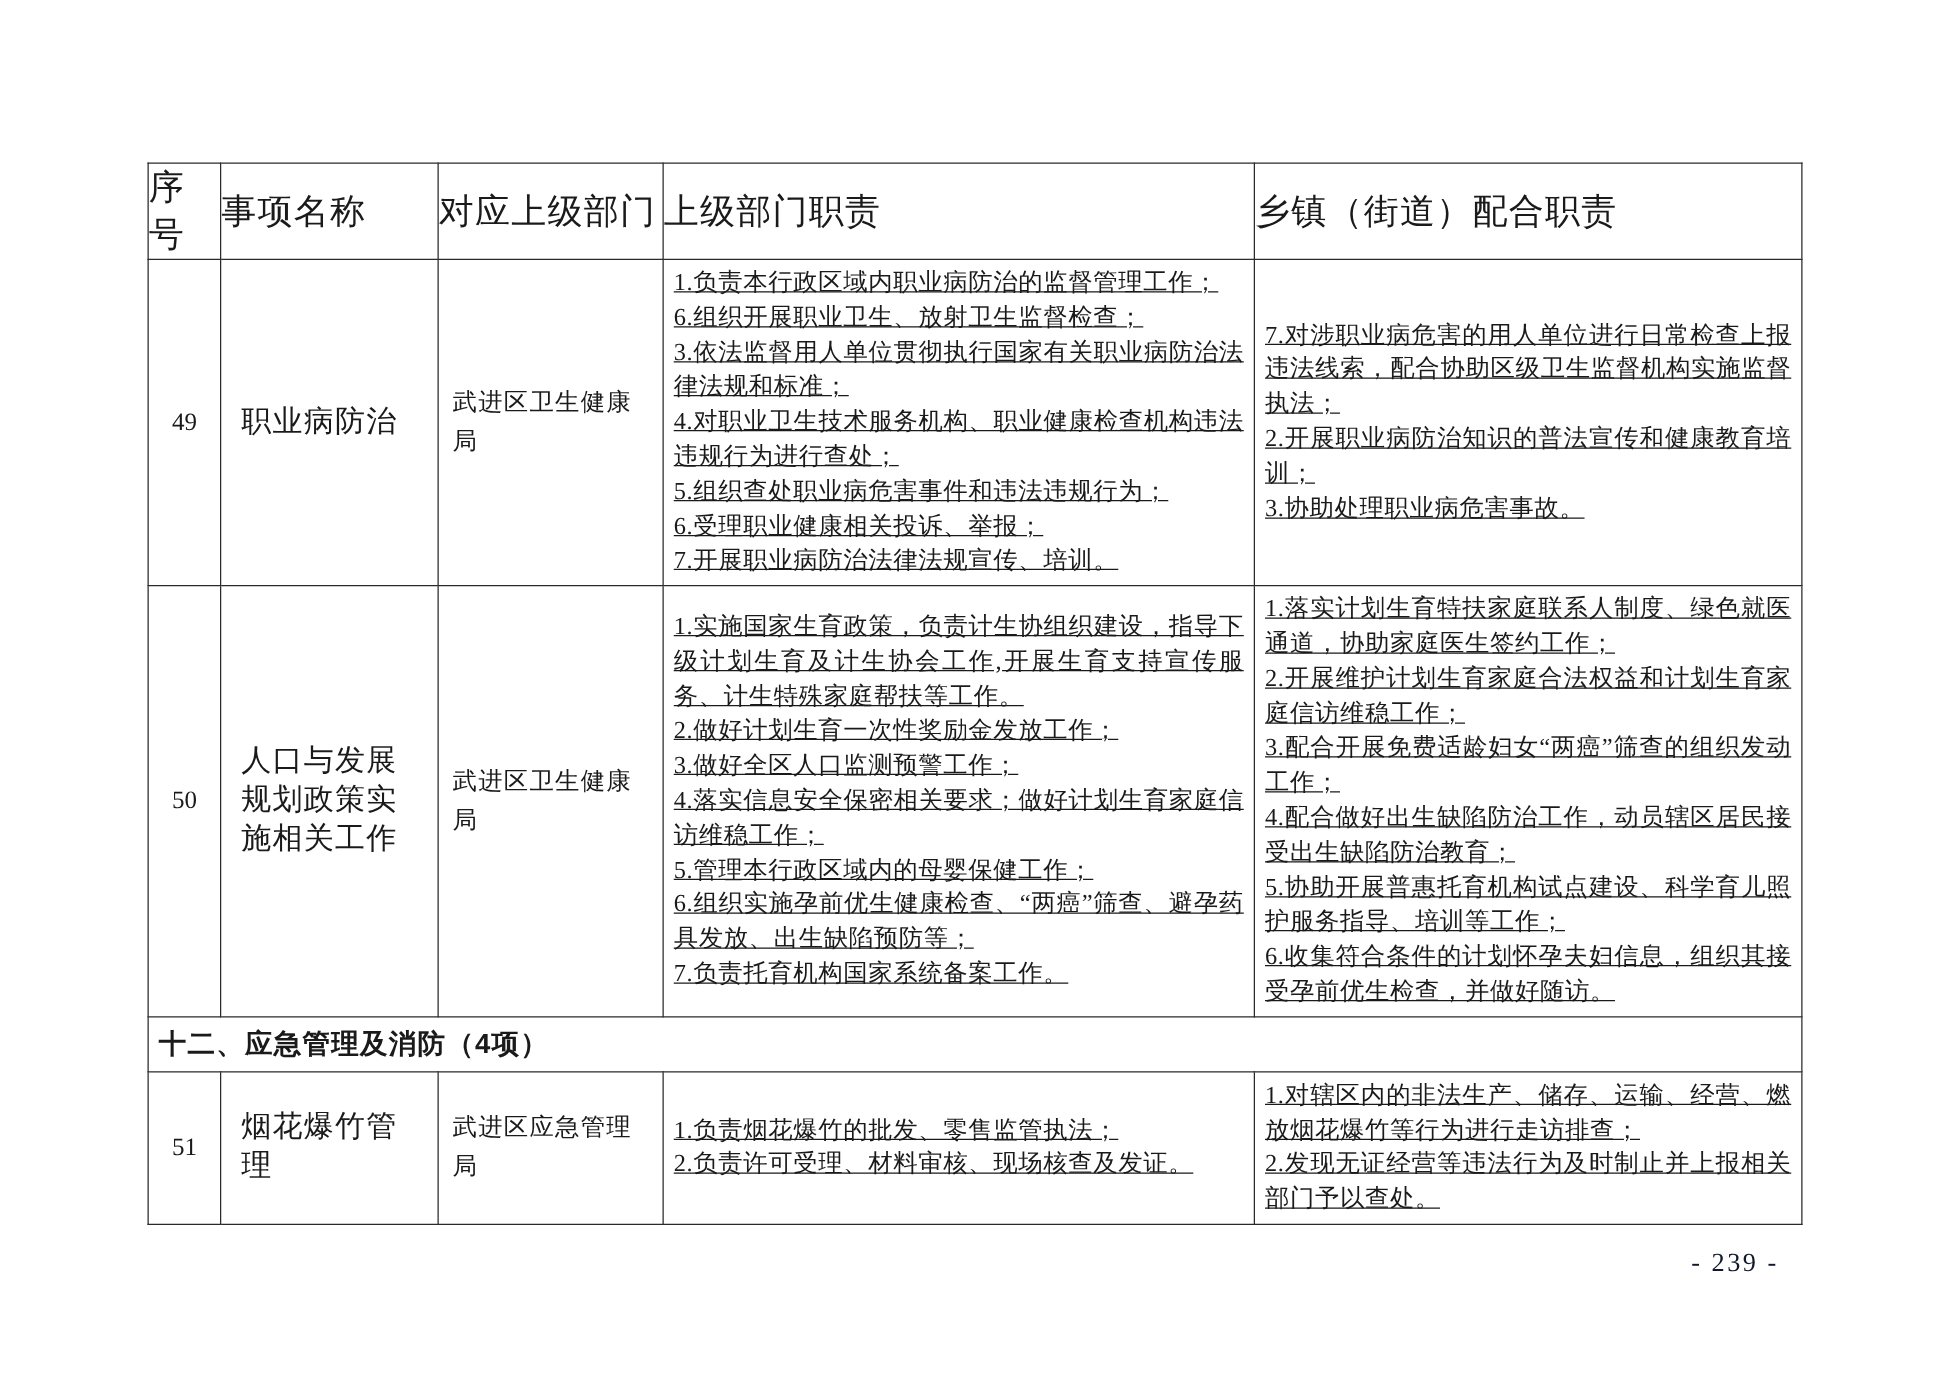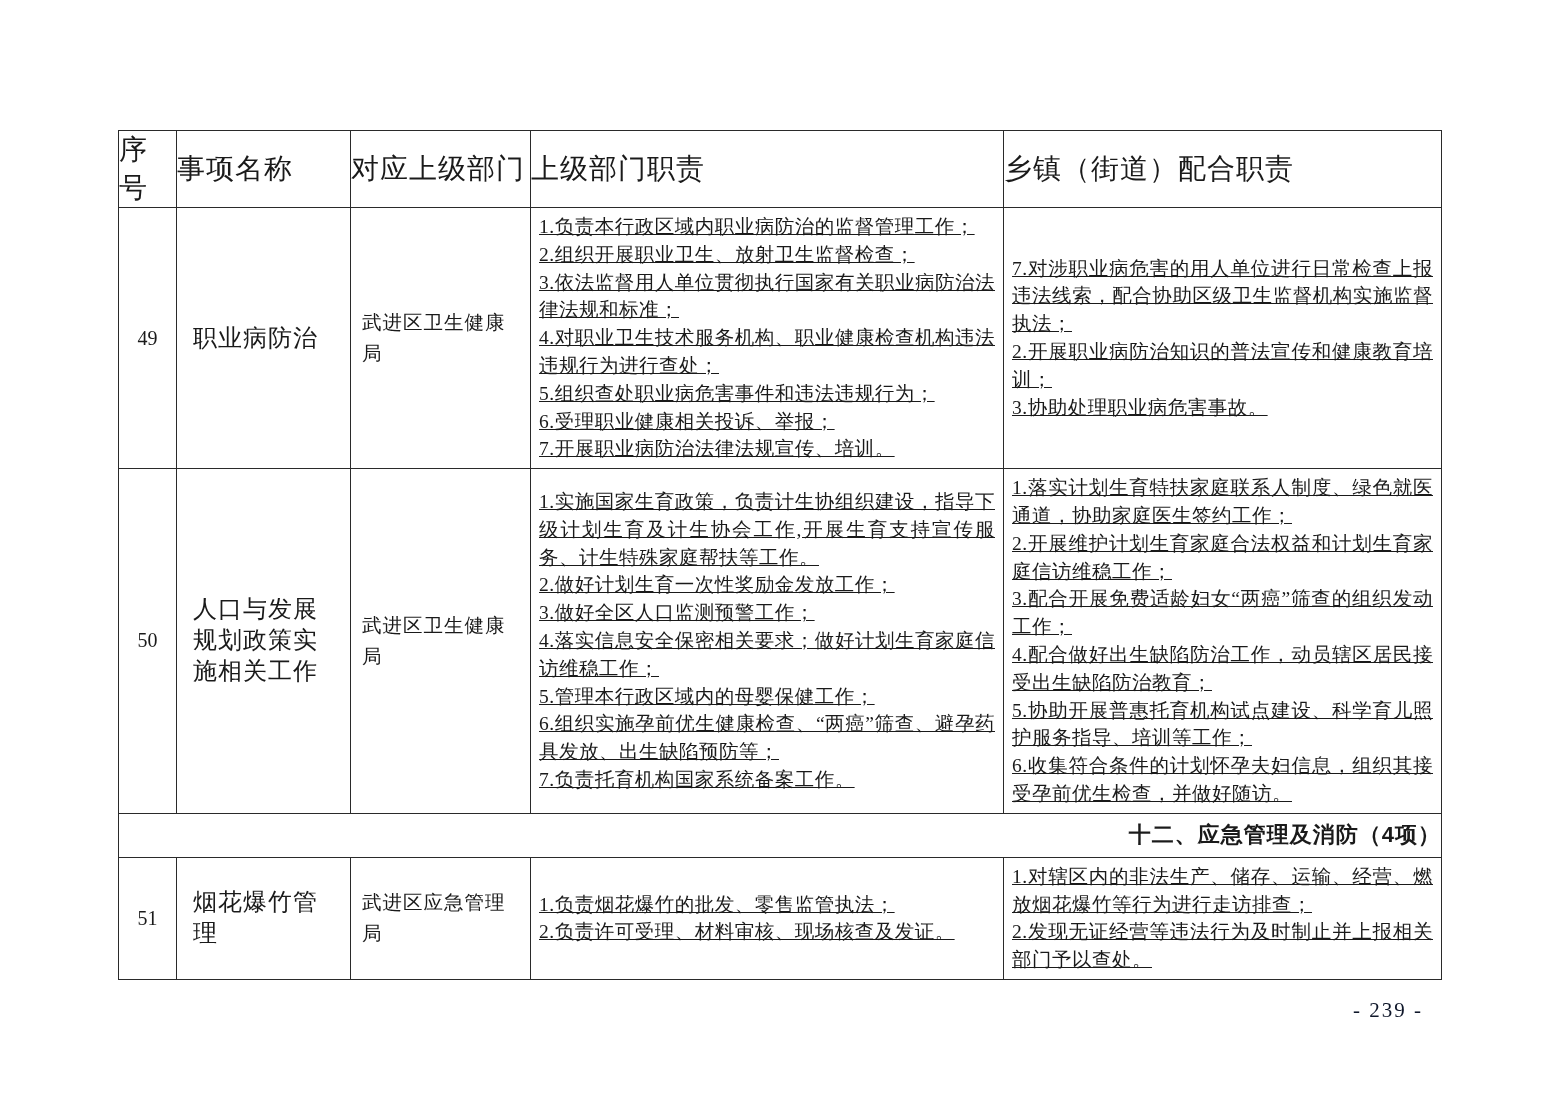--- a/index.html
+++ b/index.html
@@ -60,21 +60,21 @@
     letter-spacing: 0.5px;
   }
   .row-49 { height: 248px; }
   .row-50 { height: 335px; }
   .row-51 { height: 107px; }
   .section-row td {
     font-family: "Liberation Sans", "DejaVu Sans", sans-serif;
     font-weight: bold;
     font-size: 22px;
     height: 44px;
-    text-align: right;
+    text-align: left;
     padding-left: 8px;
     letter-spacing: 1px;
   }
   .page-number {
     position: absolute;
     top: 998px;
     left: 1338px;
     width: 100px;
     text-align: center;
     font-size: 21px;
@@ -104,21 +104,21 @@
         <th>乡镇（街道）配合职责</th>
       </tr>
     </thead>
     <tbody>
       <tr class="row-49">
         <td class="cell-num">49</td>
         <td class="cell-name">职业病防治</td>
         <td class="cell-dept">武进区卫生健康局</td>
         <td class="cell-duties">
             <div class="duty-line">1.负责本行政区域内职业病防治的监督管理工作；</div>
-            <div class="duty-line">2.组织开展职业卫生、放射卫生监督检查；</div>
+            <div class="duty-line">6.组织开展职业卫生、放射卫生监督检查；</div>
             <div class="duty-line">3.依法监督用人单位贯彻执行国家有关职业病防治法律法规和标准；</div>
             <div class="duty-line">4.对职业卫生技术服务机构、职业健康检查机构违法违规行为进行查处；</div>
             <div class="duty-line">5.组织查处职业病危害事件和违法违规行为；</div>
             <div class="duty-line">6.受理职业健康相关投诉、举报；</div>
             <div class="duty-line">7.开展职业病防治法律法规宣传、培训。</div>
           </td>
         <td class="cell-duties">
             <div class="duty-line">7.对涉职业病危害的用人单位进行日常检查上报违法线索，配合协助区级卫生监督机构实施监督执法；</div>
             <div class="duty-line">2.开展职业病防治知识的普法宣传和健康教育培训；</div>
             <div class="duty-line">3.协助处理职业病危害事故。</div>

